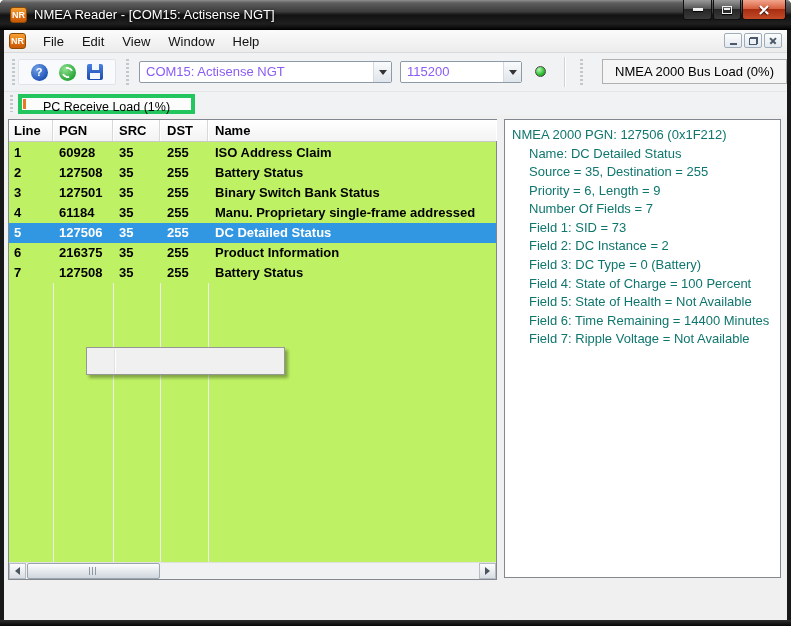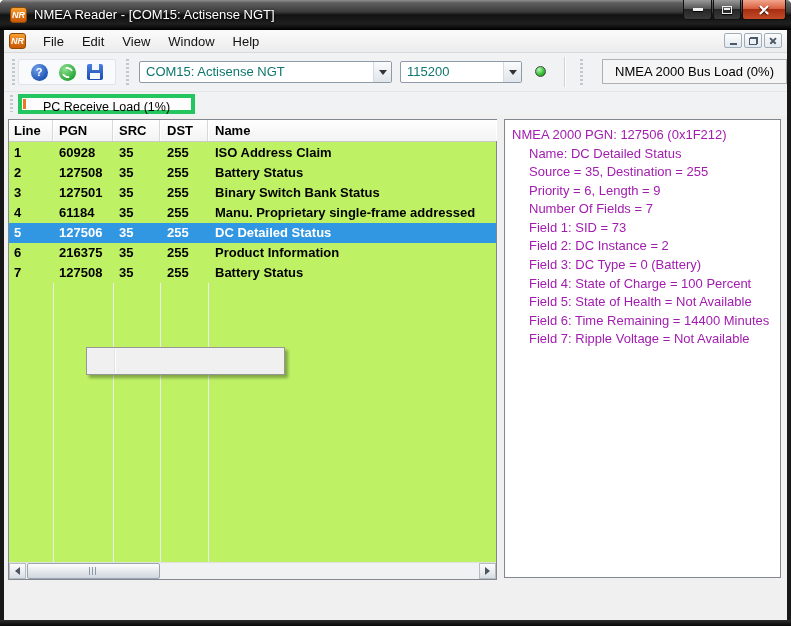--- a/index.html
+++ b/index.html
@@ -7,21 +7,21 @@
   body { font-family:"Liberation Sans", sans-serif; font-size:13px; }
 
   #window { position:relative; width:791px; height:626px; background:#181818; border-radius:5px 5px 0 0; overflow:hidden; }
 
   
   .titlebar { position:absolute; left:0; top:0; width:791px; height:30px;
     background:linear-gradient(180deg,#909090 0%,#5e5e5e 10%,#3c3c3c 40%,#121212 52%,#1f1f1f 82%,#050505 100%);
     border-bottom:1px solid #000; }
   .app-badge { position:absolute; width:17px; height:16px; border-radius:3px;
     background:linear-gradient(180deg,#f7a234,#e06c0e 60%,#c85a08); border:1px solid #8a4a06;
-    color:#fff; font-weight:bold; font-size:9px; text-align:center; line-height:14px;font-style:italic; }
+    color:#fff; font-weight:bold; font-size:9px; text-align:center; line-height:14px; }
   .titlebar .app-badge { left:10px; top:7px; }
   .title-text { position:absolute; left:34px; top:7px; color:#fff; font-size:13px; text-shadow:0 1px 3px #000; white-space:nowrap; }
   .win-btn { position:absolute; top:0; height:20px; border:1px solid #101010; border-top:none; border-radius:0 0 3px 3px;
     display:flex; align-items:center; justify-content:center; }
   .win-btn.min { left:683px; width:29px; background:linear-gradient(180deg,#9a9a9a,#565656 45%,#262626 50%,#3a3a3a); }
   .win-btn.max { left:713px; width:28px; background:linear-gradient(180deg,#9a9a9a,#565656 45%,#262626 50%,#3a3a3a); }
   .win-btn.close { left:742px; width:44px; background:linear-gradient(180deg,#f2a58d,#d8603f 45%,#a72e12 50%,#c44b27); }
   .g-min { width:10px; height:3px; background:#f0f0f0; box-shadow:0 1px 1px #000; }
   .g-max { width:10px; height:8px; border:1px solid #f0f0f0; box-shadow:0 1px 1px #000; position:relative; }
   .g-max::after { content:""; position:absolute; left:1px; top:1px; right:1px; height:2px; background:#f0f0f0; }
@@ -55,21 +55,21 @@
     border:1px solid #e0e4e8; border-radius:2px; display:flex; align-items:center; justify-content:space-around; padding:0 6px; }
   .help-icon { width:17px; height:17px; border-radius:50%; background:radial-gradient(circle at 35% 30%,#6fa0e8,#2256b8 70%,#123a86);
     color:#fff; font-weight:bold; font-size:11px; text-align:center; line-height:17px; }
   .help-icon::after { content:"?"; }
   .refresh-icon { width:17px; height:17px; border-radius:50%; background:radial-gradient(circle at 35% 30%,#8fe08f,#2aa83a 70%,#127a20); position:relative; }
   .refresh-icon::after { content:""; position:absolute; inset:3px; border:2px solid #fff; border-left-color:transparent; border-right-color:transparent; border-radius:50%; transform:rotate(25deg); }
   .save-icon { width:16px; height:16px; border-radius:2px; background:linear-gradient(180deg,#4a7fe0,#1c4cae); position:relative; }
   .save-icon::before { content:""; position:absolute; top:0; left:5px; width:7px; height:6px; background:#f4f8ff; }
   .save-icon::after { content:""; position:absolute; bottom:1px; left:3px; width:10px; height:6px; background:#f4f8ff; }
   .combo { position:absolute; height:22px; background:#fff; border:1px solid #8e9aa6; border-radius:2px; }
-  .combo .val { position:absolute; left:6px; top:0; line-height:20px; color:#0f766e; white-space:nowrap; }
+  .combo .val { position:absolute; left:6px; top:0; line-height:20px; color:#8b5cf6; white-space:nowrap; }
   .combo .dd { position:absolute; right:0; top:0; bottom:0; width:18px; background:linear-gradient(180deg,#fafbfc,#dfe5eb); border-left:1px solid #d4dae0; display:flex; align-items:center; justify-content:center; }
   .combo .dd::after { content:""; width:0; height:0; border:4px solid transparent; border-top:5px solid #333; margin-top:4px; }
   .led { position:absolute; left:531px; top:13px; width:11px; height:11px; border-radius:50%;
     background:radial-gradient(circle at 35% 30%,#b8f7b8,#35c435 55%,#117a11); border:1px solid #4a4a4a; }
   .tb-sep { position:absolute; left:560px; top:4px; height:30px; width:0; border-left:1px solid #d2d2d2; border-right:1px solid #fff; }
   .busload-btn { position:absolute; left:598px; top:6px; width:185px; height:25px; background:#f5f5f5;
     border:1px solid #b0b0b0; text-align:center; line-height:23px; color:#000; }
 
   
   .toolbar2 { position:absolute; left:0; top:61px; width:783px; height:24px; background:#f1f2f4; border-top:1px solid #e4e5e7; }
@@ -101,21 +101,21 @@
   .sb-arrow { position:absolute; top:0; width:17px; height:16px; background:linear-gradient(180deg,#fdfdfd,#d9dee3);
     border:1px solid #b5bcc3; display:flex; align-items:center; justify-content:center; }
   .sb-arrow.left { left:0; } .sb-arrow.right { right:0; }
   .sb-thumb { position:absolute; left:18px; top:0; width:133px; height:16px; background:linear-gradient(180deg,#fdfdfd,#cfd6dd);
     border:1px solid #9aa4ae; border-radius:2px; display:flex; align-items:center; justify-content:center; }
   .sb-thumb .grip { width:9px; height:8px; background:repeating-linear-gradient(90deg,#8f99a3 0 1px,transparent 1px 3px); }
   .st-l { width:0;height:0;border:4px solid transparent;border-right:5px solid #4a5560;margin-left:-4px; }
   .st-r { width:0;height:0;border:4px solid transparent;border-left:5px solid #4a5560;margin-right:-4px; }
 
   .details-panel { position:absolute; left:500px; top:4px; width:277px; height:459px; background:#fff; border:1px solid #828790;
-    padding:6px 0 0 7px; color:#a21caf; }
+    padding:6px 0 0 7px; color:#0f766e; }
   .details-title { line-height:18.5px; white-space:nowrap; }
   .details-line { line-height:18.6px; padding-left:17px; white-space:nowrap; }
 
   
   .ctx-menu { position:absolute; left:82px; top:232px; width:199px; height:28px; background:#f0f0f0;
     border:1px solid #979797; box-shadow:3px 3px 3px rgba(0,0,0,.32); z-index:50; }
   .ctx-gutter { position:absolute; left:27px; top:1px; bottom:1px; width:0; border-left:1px solid #e2e2e2; border-right:1px solid #fff; }
   .ctx-item { position:absolute; left:36px; top:0; height:26px; line-height:26px; color:#000; white-space:nowrap; }
 
   .frame-bottom { position:absolute; left:0; bottom:0; width:791px; height:6px; background:linear-gradient(180deg,#2e2e2e,#060606); }

